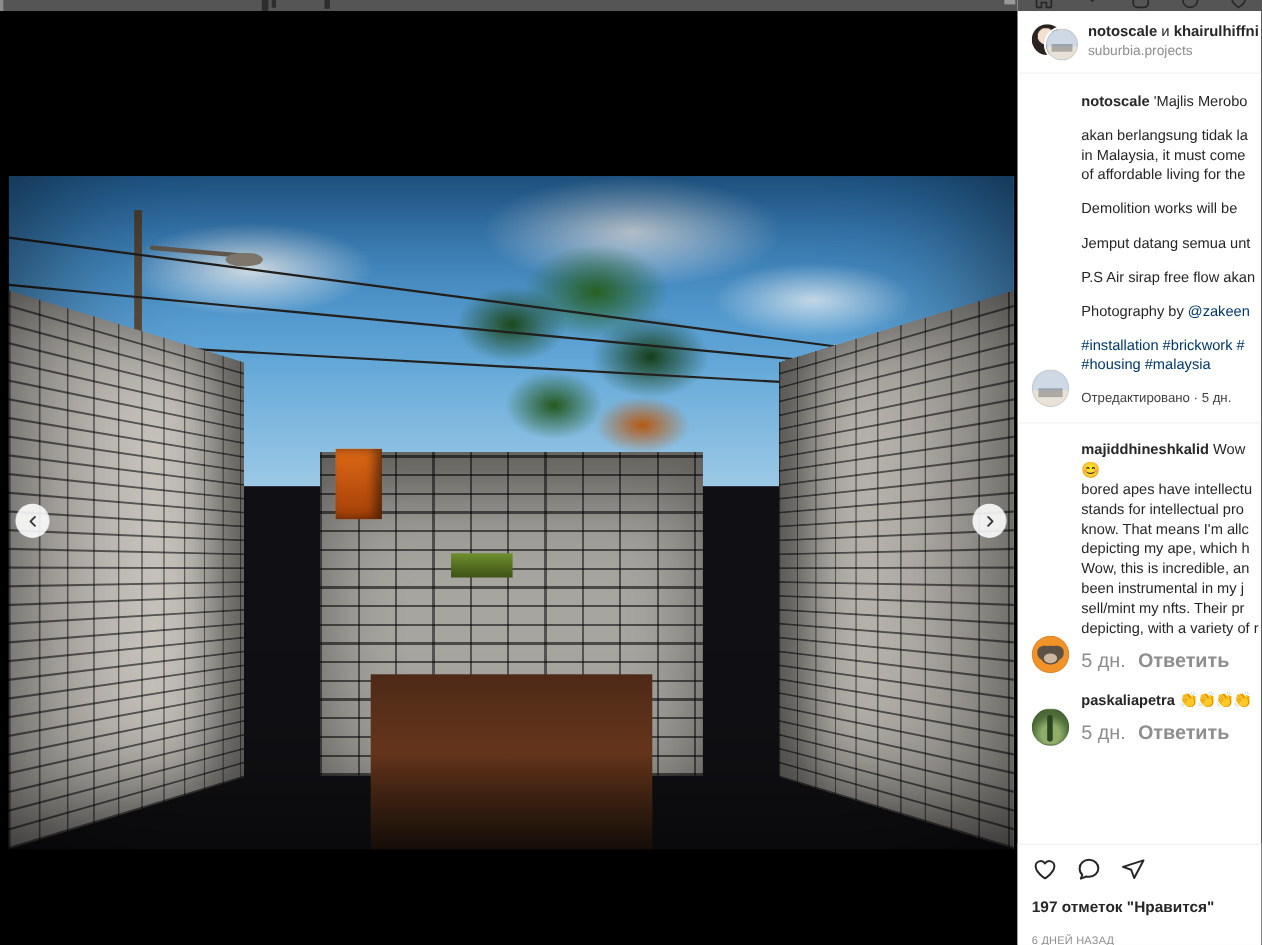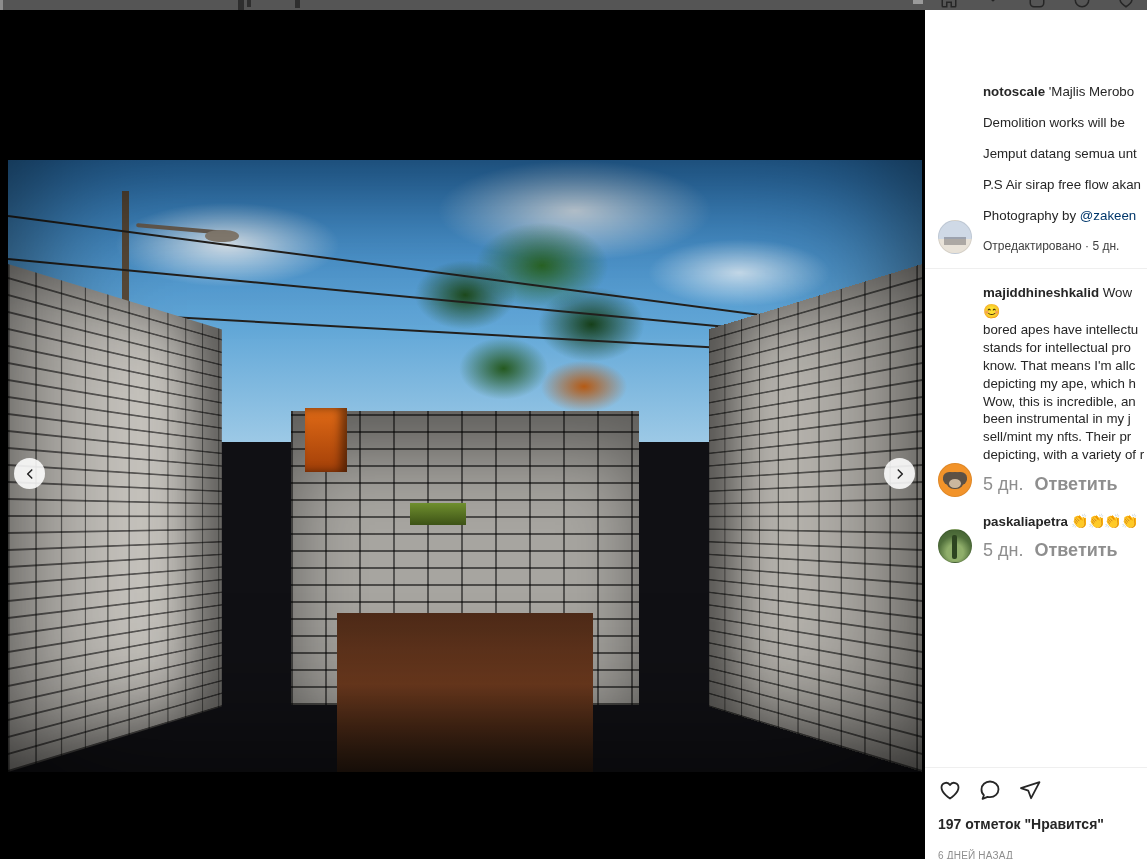--- a/index.html
+++ b/index.html
@@ -249,41 +249,62 @@
             <circle cx="12" cy="12" r="9"></circle>
           </svg>
       </span>
       <span class="navicon" style="left:191px;">
         <svg viewBox="0 0 24 24" fill="none" stroke="#262626" stroke-width="2">
             <path d="M12 21s-8-5-8-10a4.5 4.5 0 0 1 8-2.8A4.5 4.5 0 0 1 20 11c0 5-8 10-8 10z"></path>
           </svg>
       </span>
     </div>
 
+    <div class="post-header">
+      <div class="avstack">
+        <div class="av av-a"></div>
+        <div class="av av-b"></div>
+      </div>
+      <div class="hdr-text">
+        <div class="hdr-names">
+          <b>notoscale</b><span class="conj"> и </span><b>khairulhiffni</b>
+        </div>
+        <div class="hdr-sub">suburbia.projects</div>
+      </div>
+    </div>
 
     <div class="scroll-area">
 
       <div class="comment">
         <div class="c-av brand"></div>
         <div class="c-body">
           <div class="c-para">
             <span class="uname">notoscale</span>
             <span class="txt">'Majlis Merobo</span>
           </div>
           <div class="c-para">
+            <span class="txt">akan berlangsung tidak la</span><br>
+            <span class="txt">in Malaysia, it must come</span><br>
+            <span class="txt">of affordable living for the</span>
+          </div>
+          <div class="c-para">
             <span class="txt">Demolition works will be</span>
           </div>
           <div class="c-para">
             <span class="txt">Jemput datang semua unt</span>
           </div>
           <div class="c-para">
             <span class="txt">P.S Air sirap free flow akan</span>
           </div>
           <div class="c-para">
             <span class="txt">Photography by </span><span class="blue">@zakeen</span>
+          </div>
+          <div class="c-para">
+            <span class="blue">#installation #brickwork #</span><br>
+            <span class="blue">#housing #malaysia</span>
           </div>
           <div class="edited">Отредактировано · 5 дн.</div>
         </div>
       </div>
 
       <div class="sep"></div>
 
       <div class="comment">
         <div class="c-av ape"></div>
         <div class="c-body">

